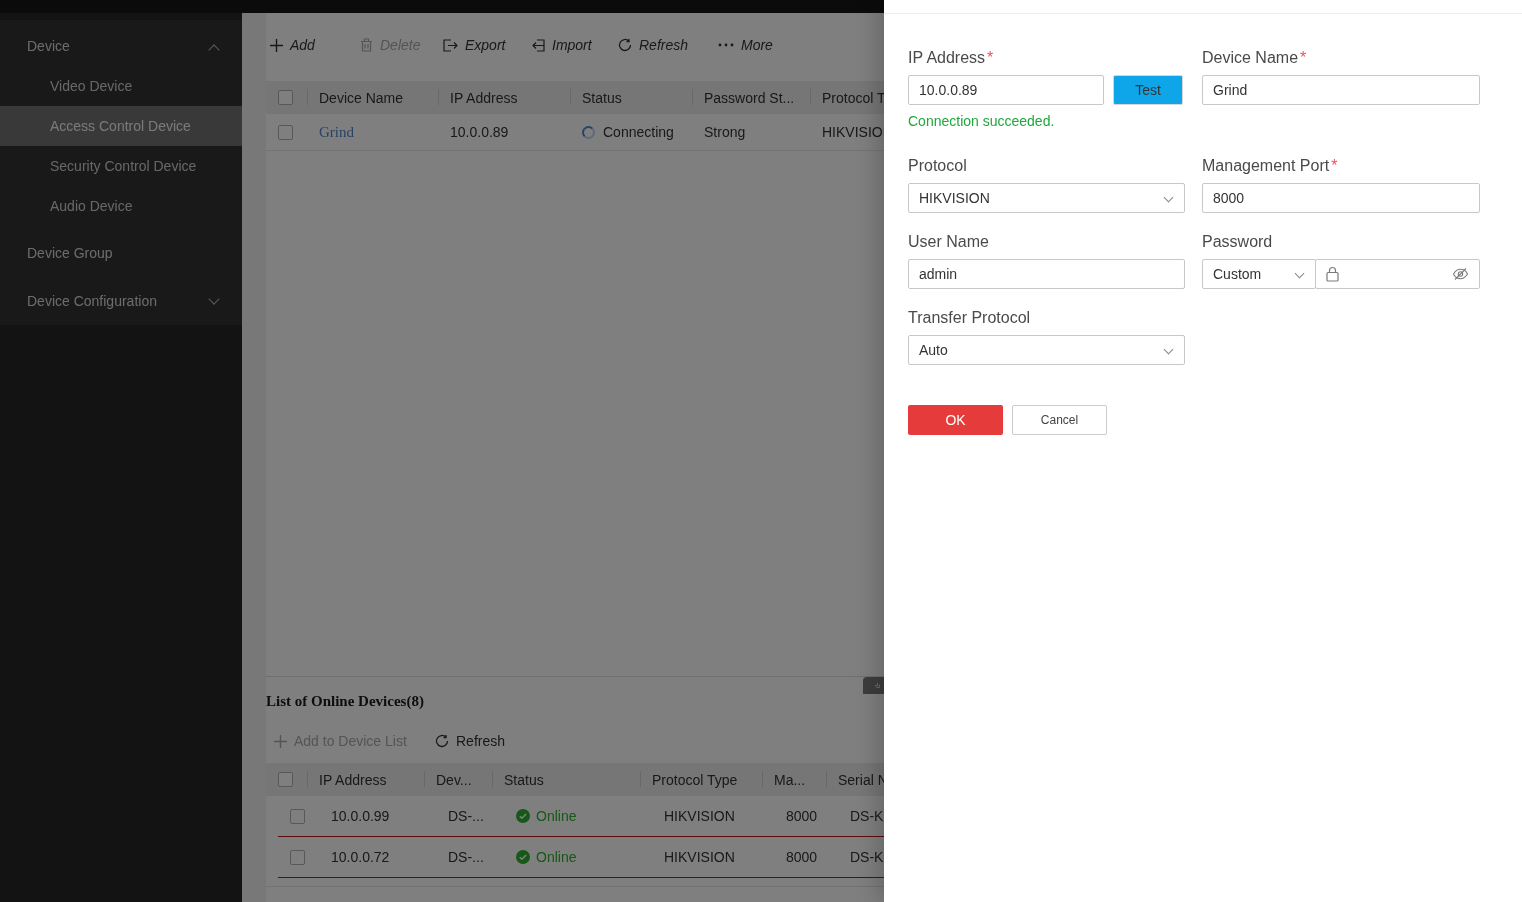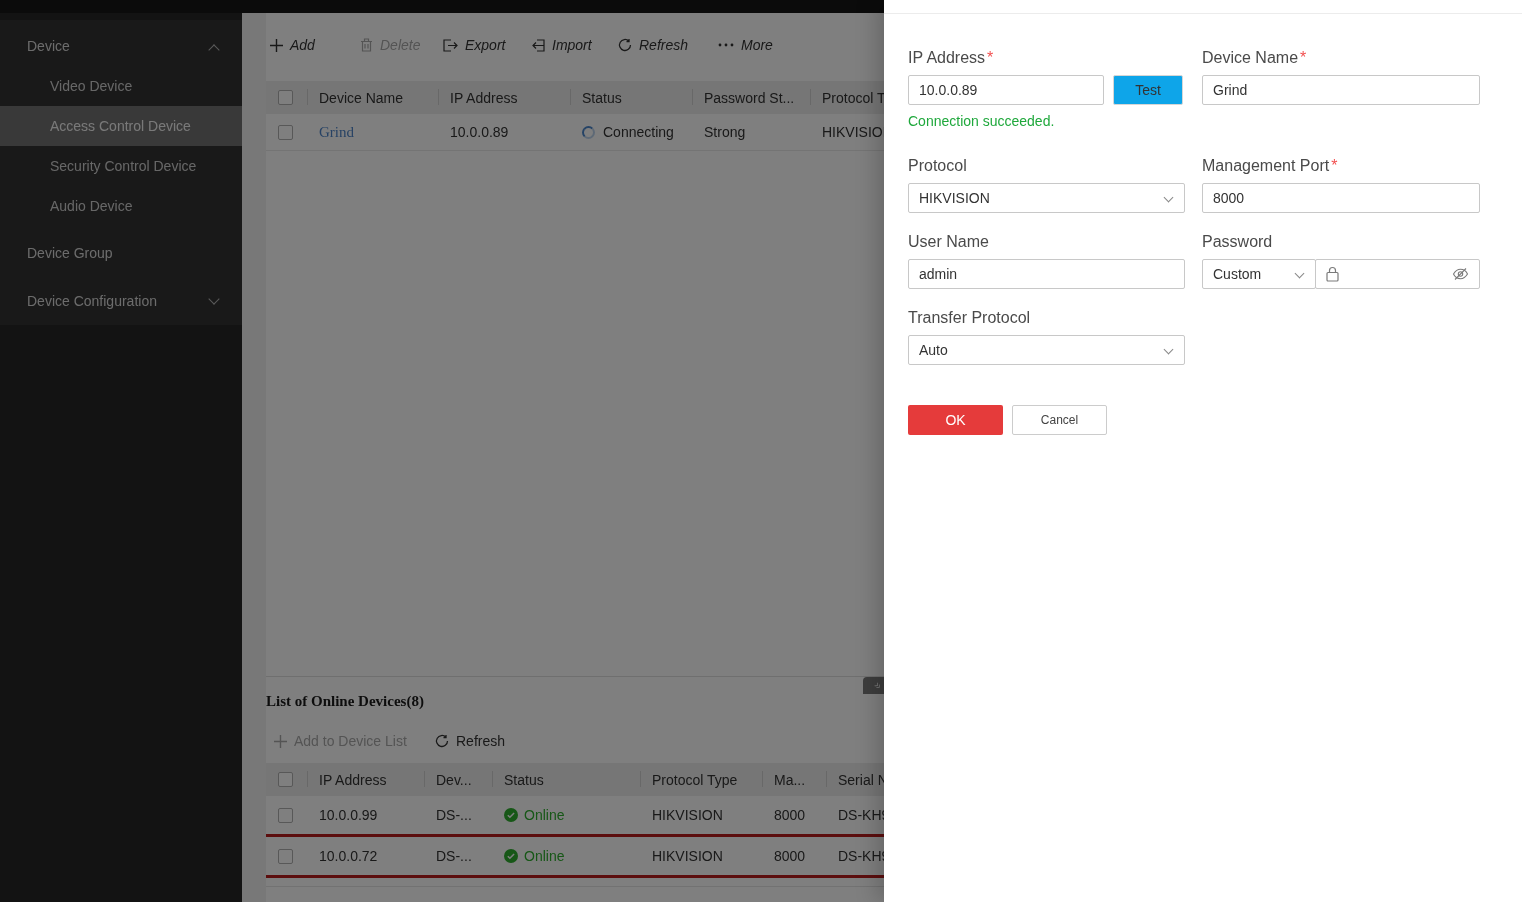--- a/index.html
+++ b/index.html
@@ -46,21 +46,21 @@
   #tbl1-row { position:absolute; left:0; top:101px; width:700px; height:37px; border-bottom:1px solid #e8e8e8; }
 
   #section-divider { position:absolute; left:0; top:663px; width:700px; border-top:1px solid #dedede; }
   #collapse-tab { position:absolute; left:597px; top:664px; width:30px; height:17px; background:#7a7a7a; border-radius:4px 4px 0 0; display:flex; align-items:center; justify-content:center; cursor:pointer; }
   #collapse-tab span { color:#ededed; font-size:11px; line-height:1; transform:rotate(45deg); display:block; }
 
   #online-title { position:absolute; left:0; top:680px; font-family:"Liberation Serif","DejaVu Serif",serif; font-weight:bold; font-size:15px; color:#1a1a1a; }
   #sub-toolbar { position:absolute; left:0; top:712px; height:30px; width:700px; }
 
   #tbl2-hdr { position:absolute; left:0; top:750px; width:700px; }
-  .tbl2-row { position:absolute; left:0; width:700px; height:41px; border-bottom:3px solid #b91c1c; }
+  .tbl2-row { position:absolute; left:12px; width:700px; height:41px; border-bottom:1px solid #b91c1c; }
   #tbl2-row0 { top:783px; } #tbl2-row1 { top:824px; }
   #tbl2-endline { position:absolute; left:0; top:873px; width:700px; border-top:1px solid #e4e4e4; }
 
   
   #dim-overlay { position:absolute; left:0; top:0; width:884px; height:902px; background:rgba(0,0,0,0.5); }
 
   
   #modal { position:absolute; left:884px; top:0; width:638px; height:902px; background:#fff; box-shadow:-8px 0 20px rgba(0,0,0,0.18); }
   #modal-top-divider { position:absolute; left:0; top:13px; width:638px; border-top:1px solid #ececec; }
   .flabel { position:absolute; font-size:16px; color:#4a4a4a; height:16px; white-space:nowrap; }

